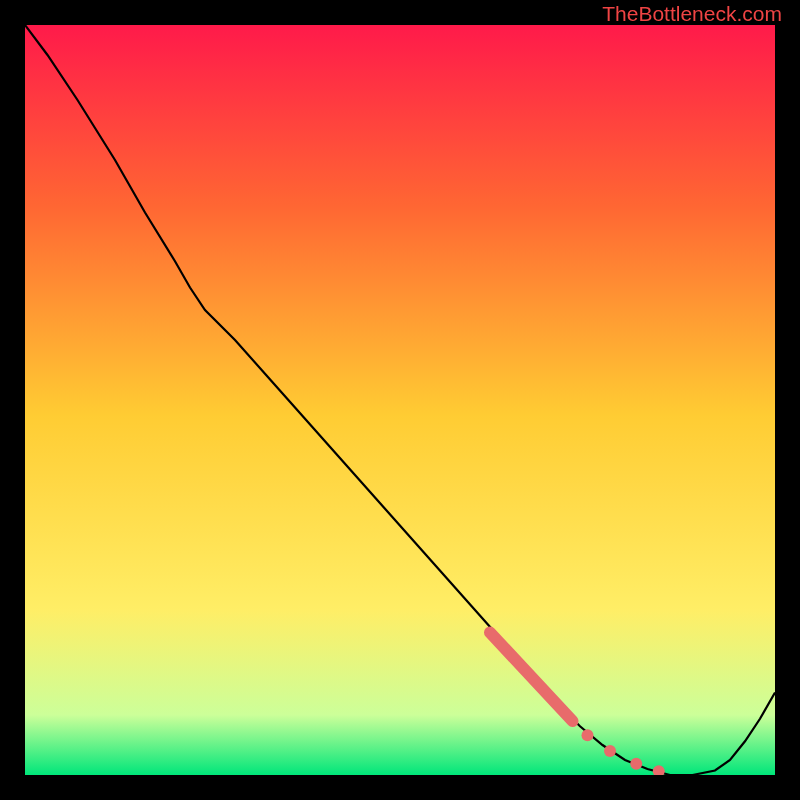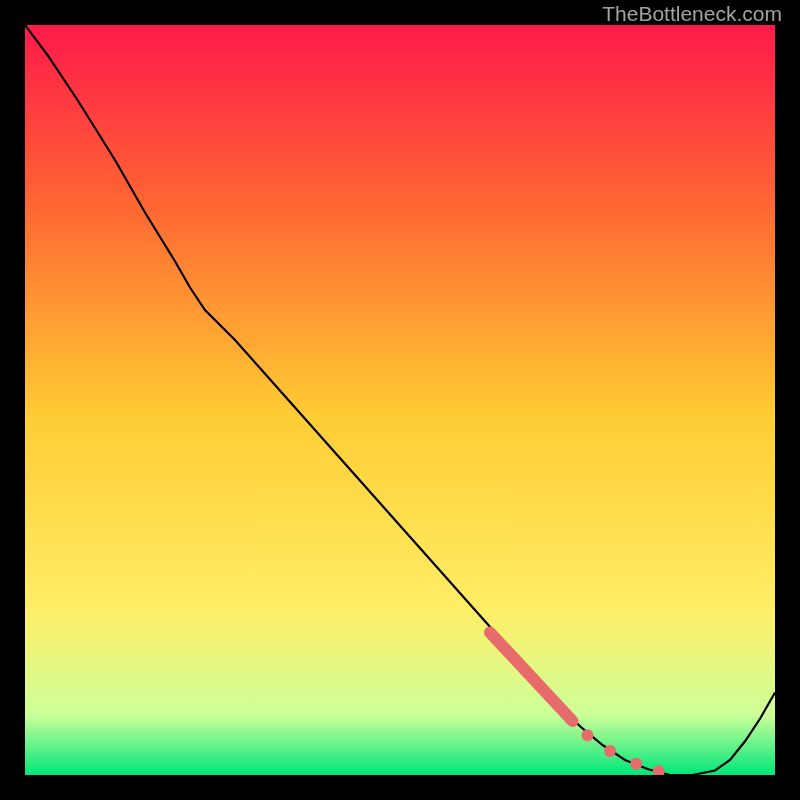--- a/index.html
+++ b/index.html
@@ -11,21 +11,21 @@
     width: 800px;
     height: 800px;
     background: #000000;
     position: relative;
     font-family: Arial, sans-serif;
   }
   .watermark {
     position: absolute;
     top: 2px;
     right: 18px;
-    color: #a3a3a3;
+    color: #ef4444;
     font-size: 21px;
     font-weight: normal;
     z-index: 10;
   }
   .chart-area {
     position: absolute;
     left: 25px;
     top: 25px;
     width: 750px;
     height: 750px;

